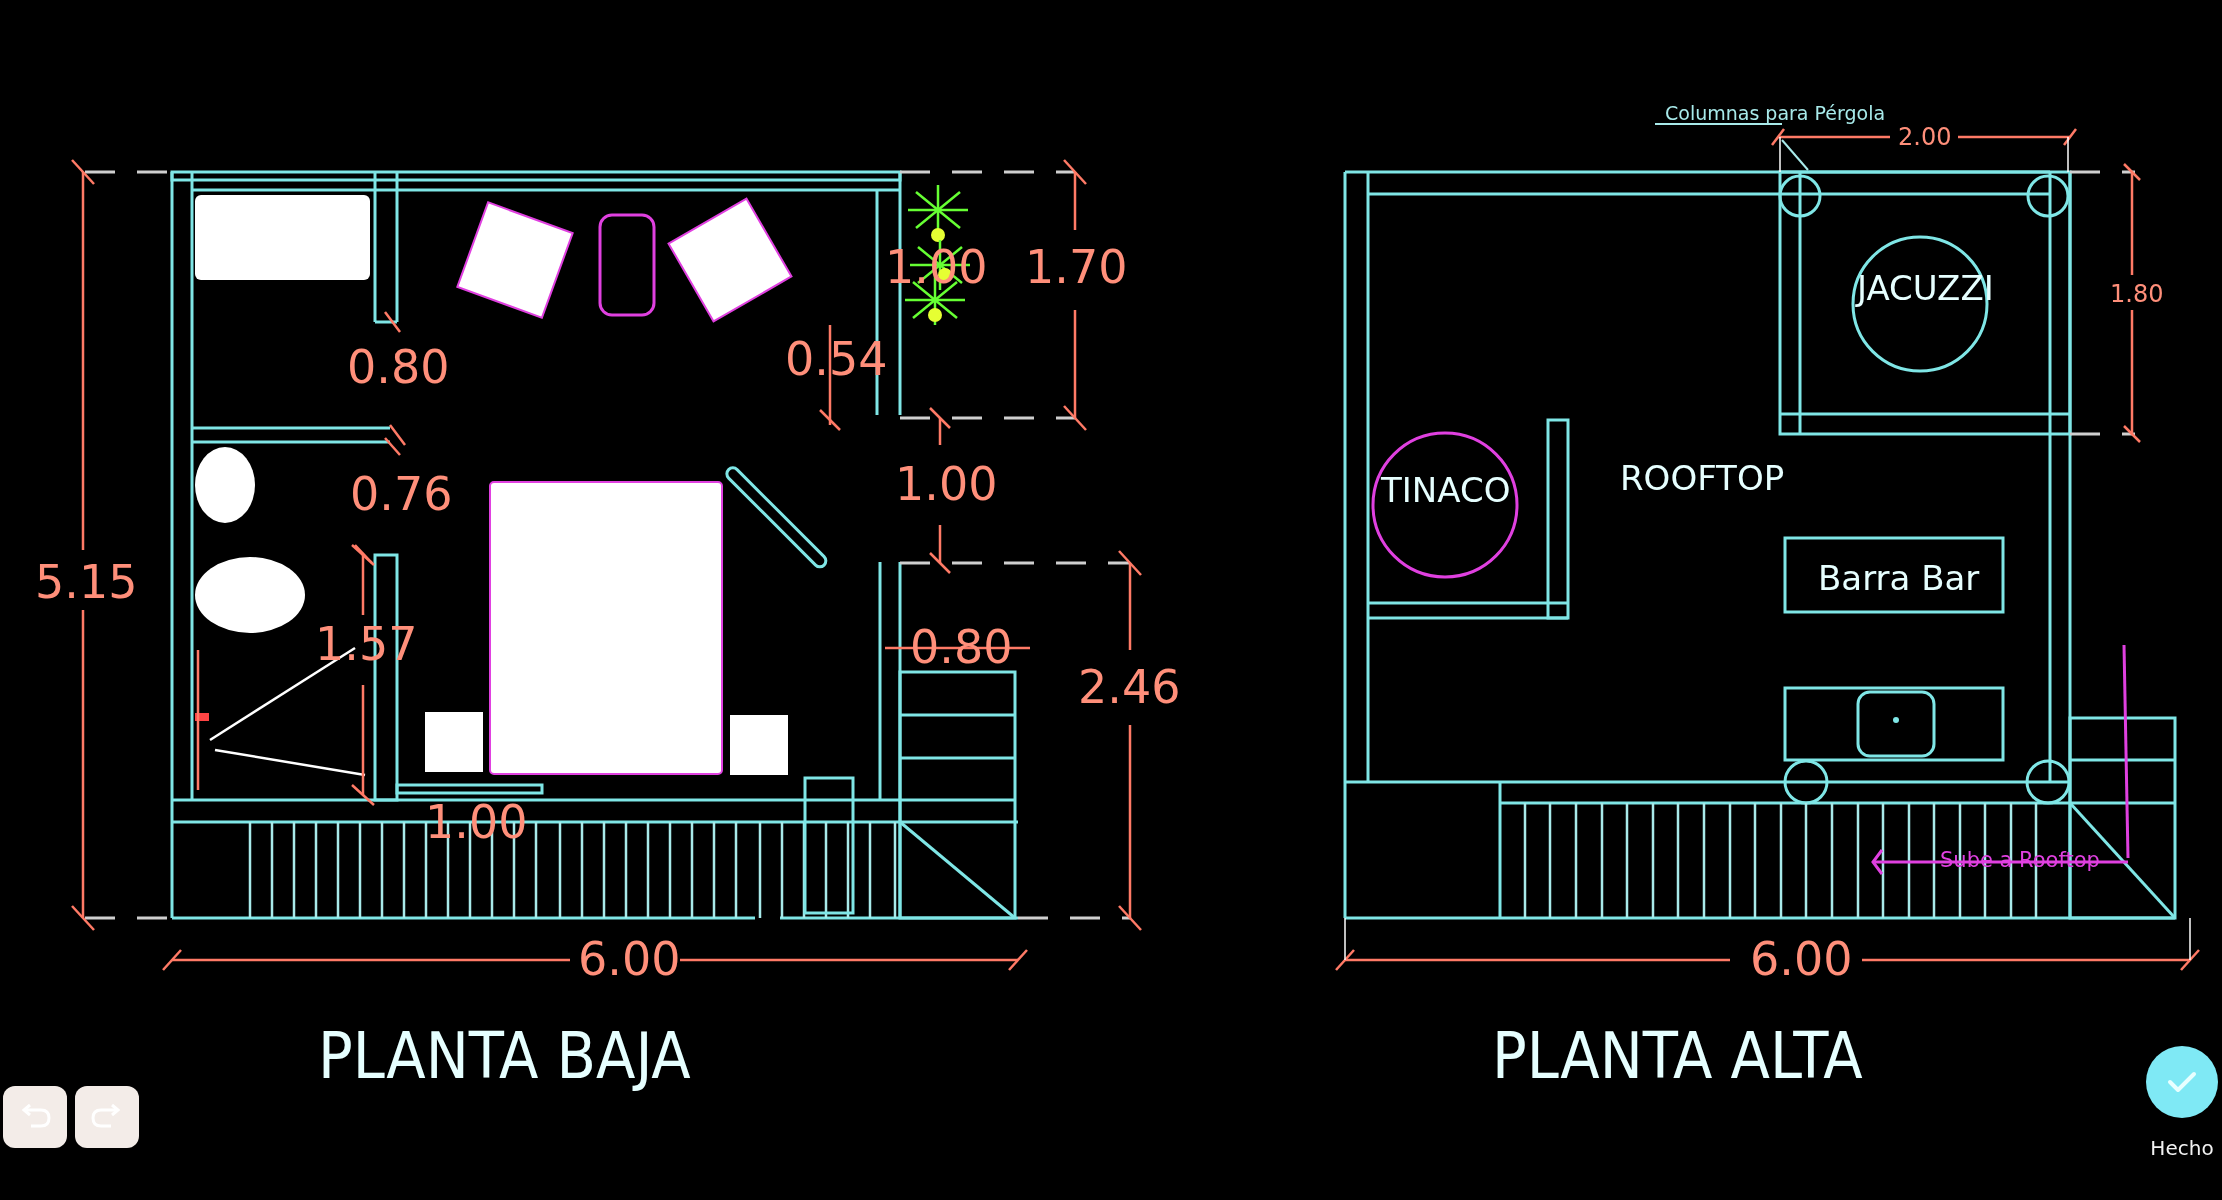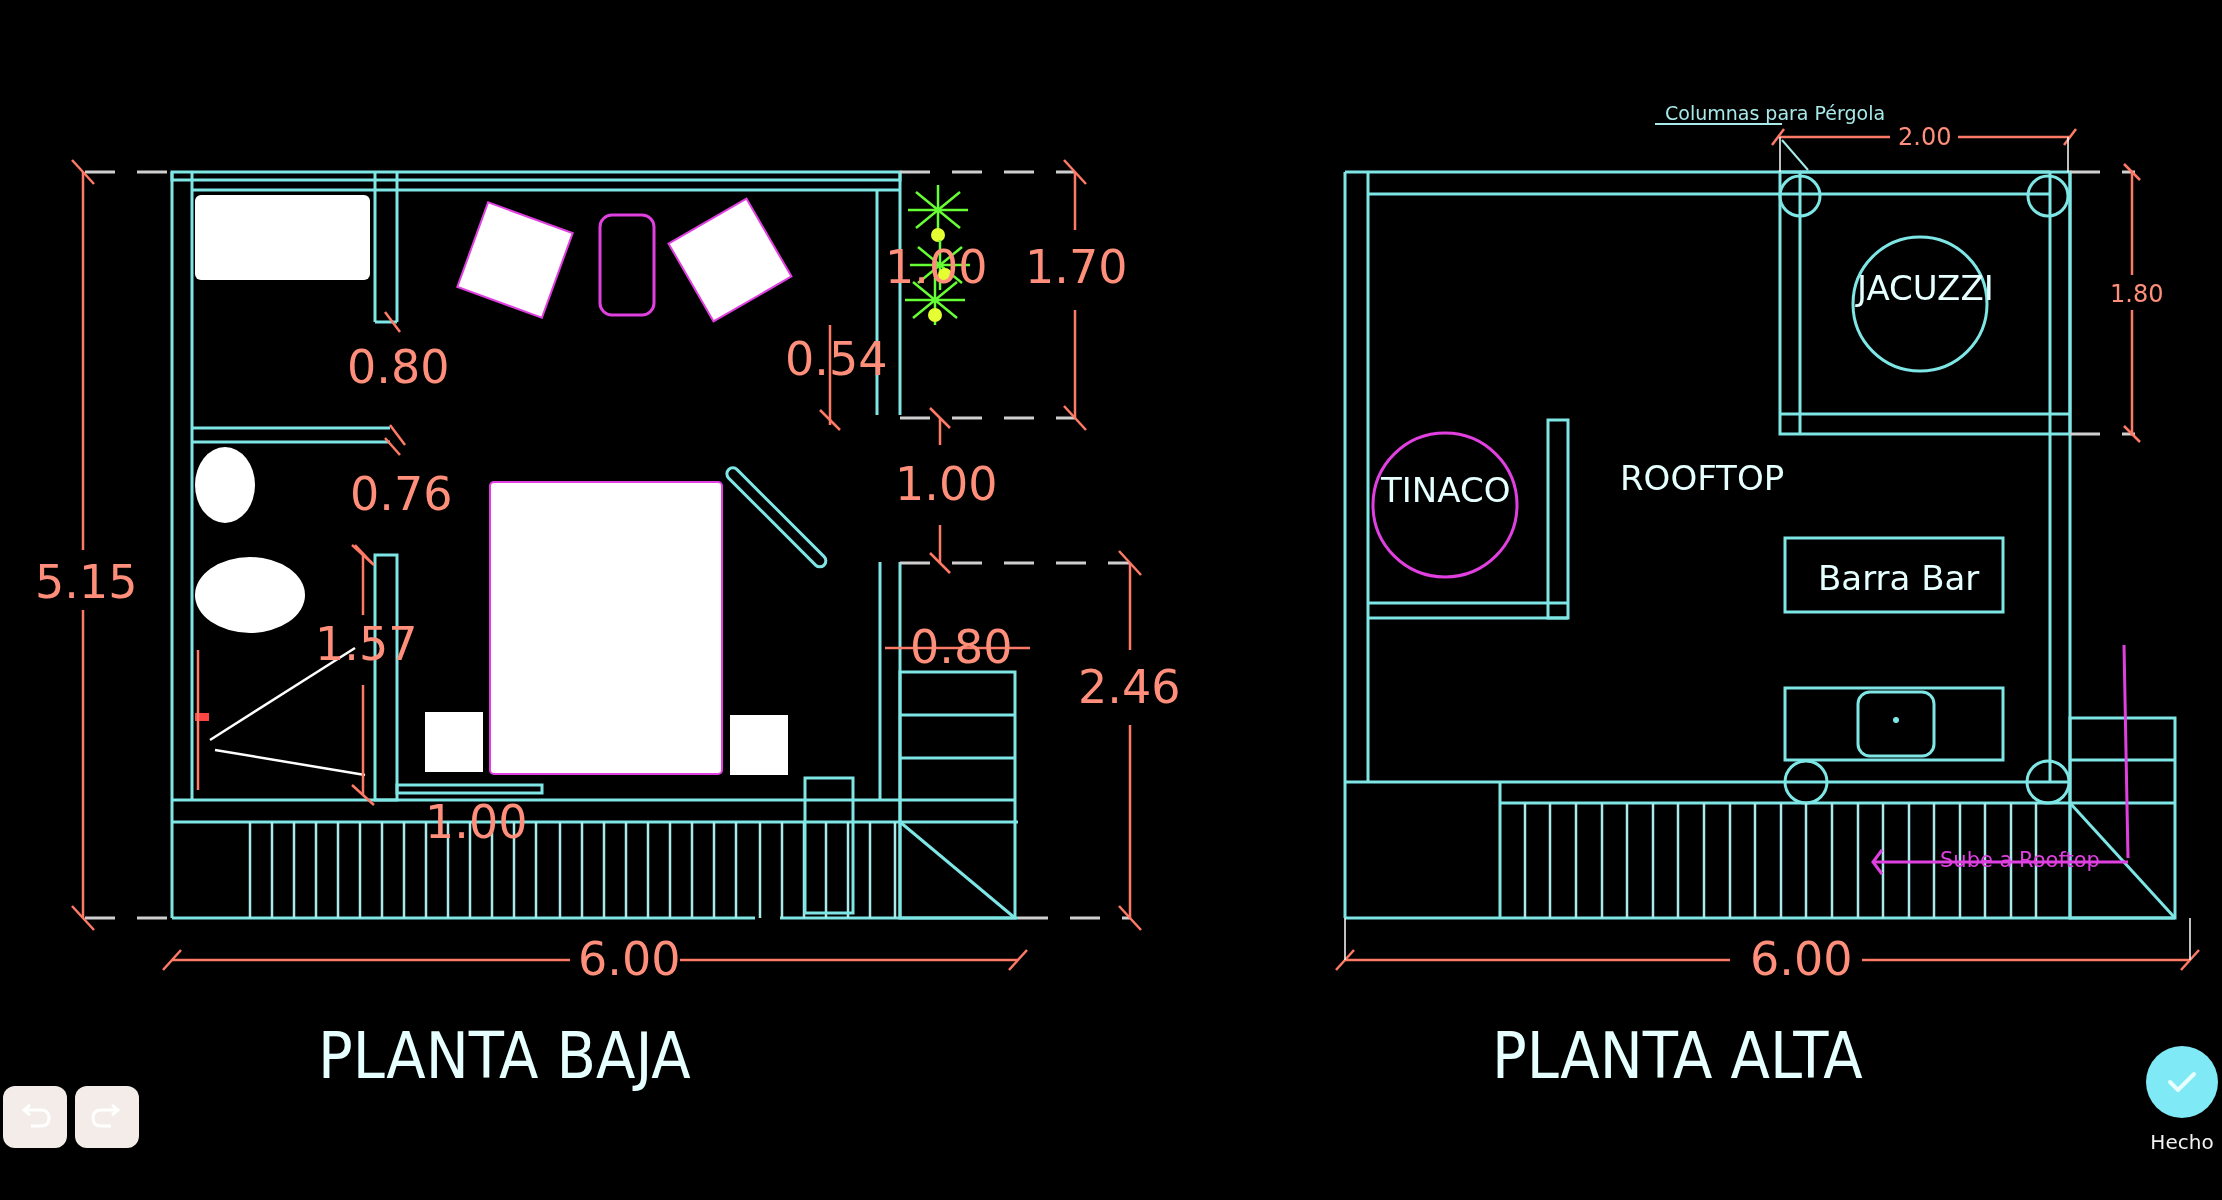--- a/index.html
+++ b/index.html
@@ -12,21 +12,21 @@
   .ext { stroke:#cfcfcf; stroke-width:3; fill:none; stroke-dasharray:30 22; }
   .dimtxt { fill:#ff8f7a; font-size:46px; }
   .dimtxt-sm { fill:#ff8f7a; font-size:24px; }
   .lbl { fill:#e6ffff; font-size:34px; }
   .magenta { stroke:#e040e0; stroke-width:3; fill:none; }
   .title { fill:#e6ffff; font-size:64px; font-family:"DejaVu Sans Condensed","DejaVu Sans",sans-serif; }
   .furn { fill:#fff; }
   .ctrl-btn { position:absolute; top:1086px; width:64px; height:62px; background:#f3ece8; border-radius:12px; display:flex; align-items:center; justify-content:center; cursor:pointer; }
   .done-wrap { position:absolute; left:2142px; top:1046px; width:80px; text-align:center; cursor:pointer; }
   .done-circle { width:72px; height:72px; border-radius:50%; background:#7fe9f5; margin:0 auto; display:flex; align-items:center; justify-content:center; }
-  .done-label { color:#f2f2f2; font-size:20px; margin-top:12px; font-family:"DejaVu Sans", sans-serif; }
+  .done-label { color:#f2f2f2; font-size:20px; margin-top:18px; font-family:"DejaVu Sans", sans-serif; }
 </style>
 </head>
 <body>
 
 <svg id="canvas" viewBox="0 0 2222 1200" xmlns="http://www.w3.org/2000/svg">
 
   <g>
 
     <rect class="wall" x="172" y="172" width="728" height="8"></rect>
     <line class="wall" x1="192" y1="190" x2="900" y2="190"></line>

